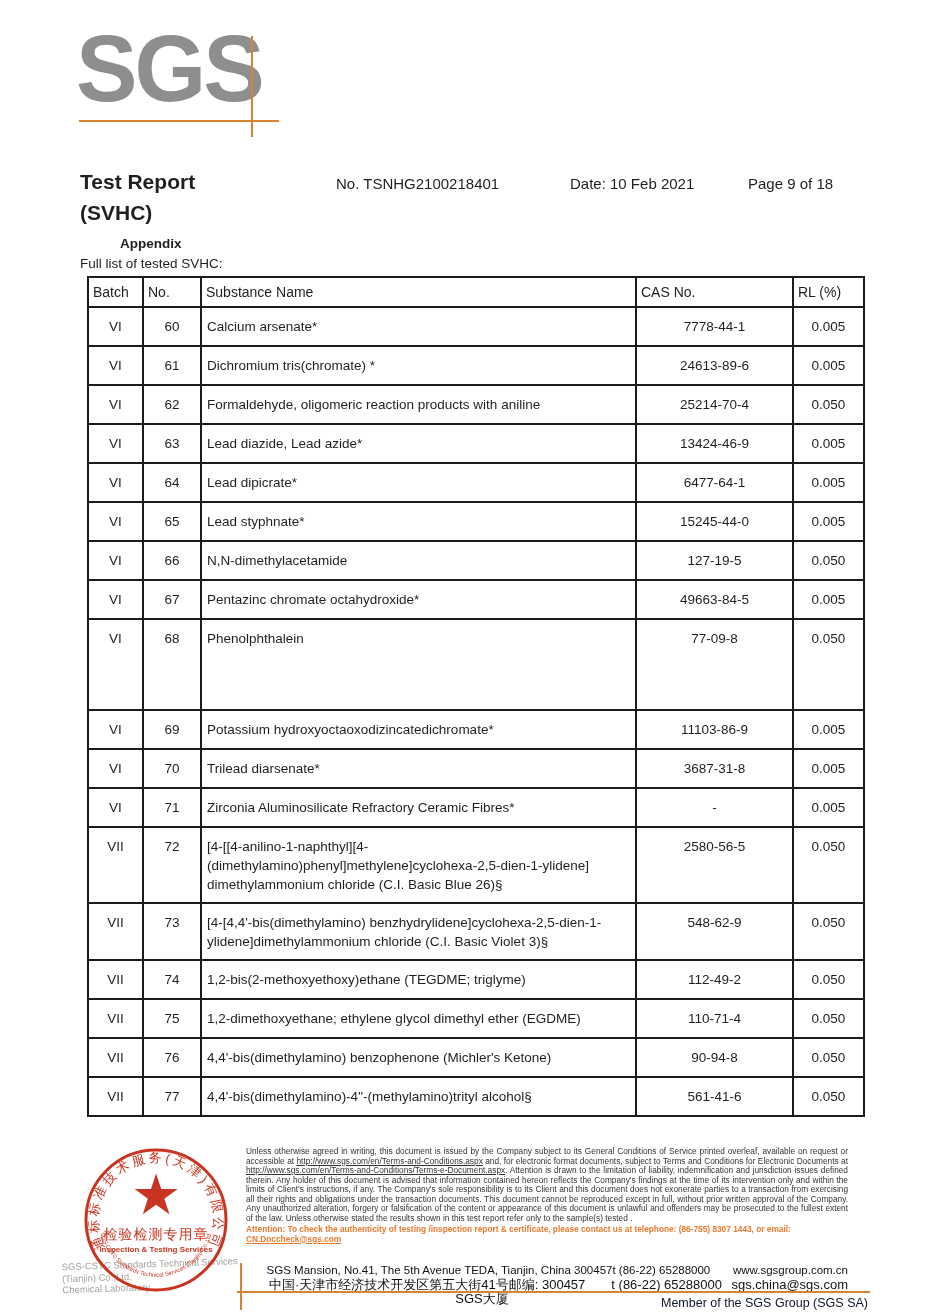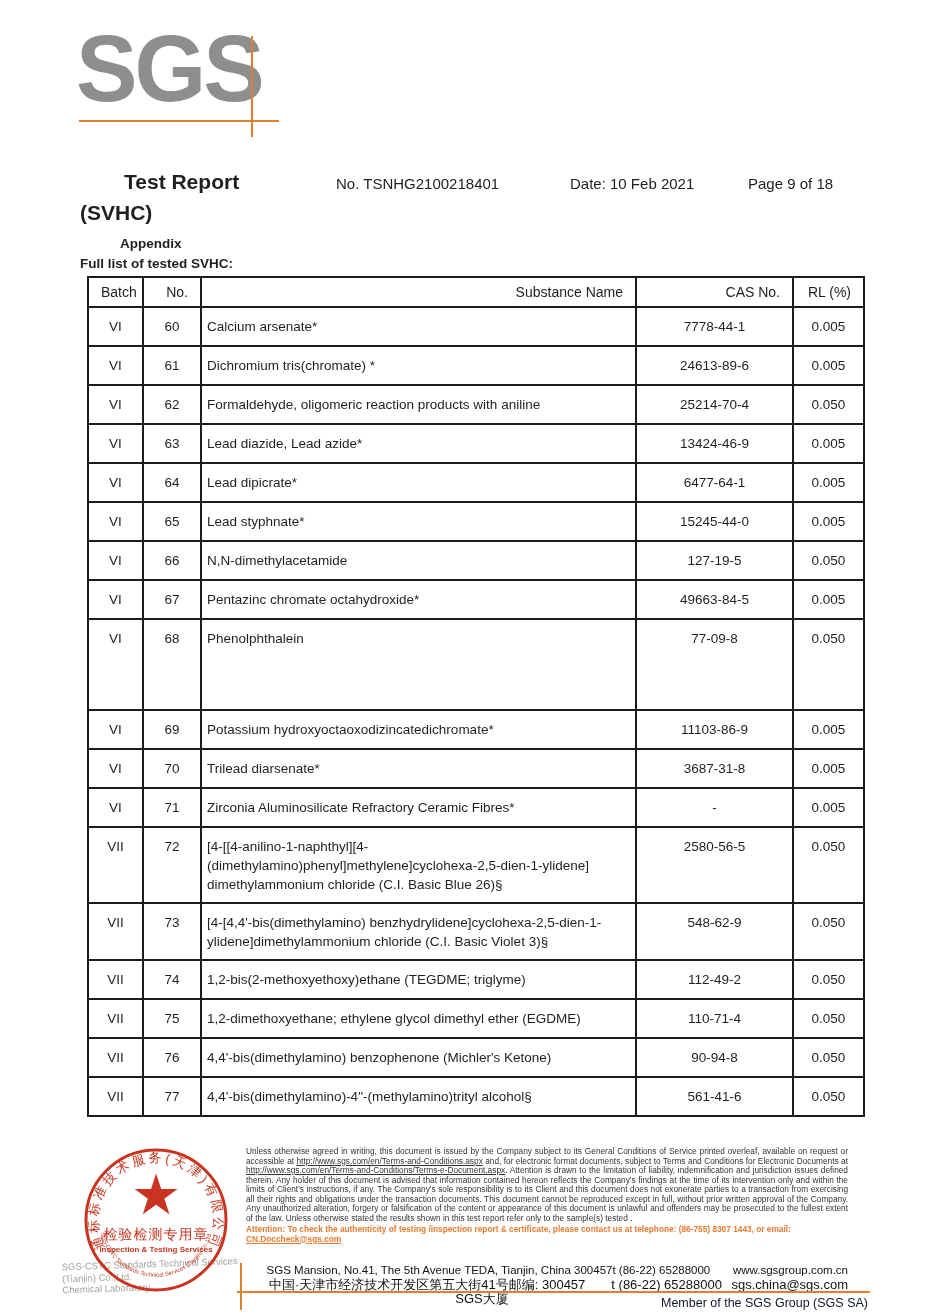--- a/index.html
+++ b/index.html
@@ -10,32 +10,32 @@
   html,body{background:#ffffff;}
   body{width:930px;height:1315px;position:relative;font-family:"Liberation Sans",sans-serif;color:var(--ink);overflow:hidden;}
   .abs{position:absolute;}
 
   
   .logo-text{left:76px;top:22px;font-size:94px;font-weight:700;color:var(--logo);letter-spacing:-3px;transform:scaleX(.98);transform-origin:left top;line-height:1;}
   .logo-hline{left:79px;top:120px;width:200px;height:2px;background:var(--accent);}
   .logo-vline{left:251px;top:36px;width:2px;height:101px;background:var(--accent);}
 
   
-  .title{left:80px;top:170px;font-size:21px;font-weight:700;margin-left:44px;}
+  .title{left:80px;top:170px;font-size:21px;font-weight:700;}
   .subtitle{left:80px;top:201px;font-size:21px;font-weight:700;}
   .report-no{left:336px;top:175px;font-size:15px;}
   .date{left:570px;top:175px;font-size:15px;}
   .page{left:748px;top:175px;font-size:15px;}
   .appendix{left:80px;top:236px;font-size:13.5px;font-weight:700;margin-left:40px;}
-  .fulllist{left:80px;top:256px;font-size:13.5px;font-weight:700;}
+  .fulllist{left:80px;top:256px;font-size:13.5px;font-weight:400;}
 
   
   table.svhc{left:87px;top:276px;position:absolute;border-collapse:collapse;table-layout:fixed;width:776px;font-size:13.5px;}
   table.svhc th,table.svhc td{border:2px solid #1c1c1c;line-height:19px;}
-  table.svhc th{height:30px;font-weight:400;font-size:14px;text-align:right;vertical-align:middle;padding:2px 12px;border-radius:6px;}
+  table.svhc th{height:30px;font-weight:400;font-size:14px;text-align:left;vertical-align:middle;padding:2px 4px;border-radius:6px;}
   table.svhc td{vertical-align:top;padding:9px 6px 8px;height:39px;word-wrap:break-word;overflow-wrap:break-word;}
   table.svhc td.c{text-align:center;}
   table.svhc td.l{text-align:left;padding-left:5px;}
   table.svhc tr.tall td{height:91px;}
 
   
   .stamp-co{left:62px;top:1258px;width:190px;font-size:9.5px;line-height:11.5px;color:var(--grayco);transform:rotate(-2deg);}
   .stamp-svg{left:70px;top:1142px;}
   .foot-text{left:246px;top:1147px;width:602px;font-size:8.3px;line-height:9.5px;text-align:justify;color:#333;}
   .foot-text .u{text-decoration:underline;}

